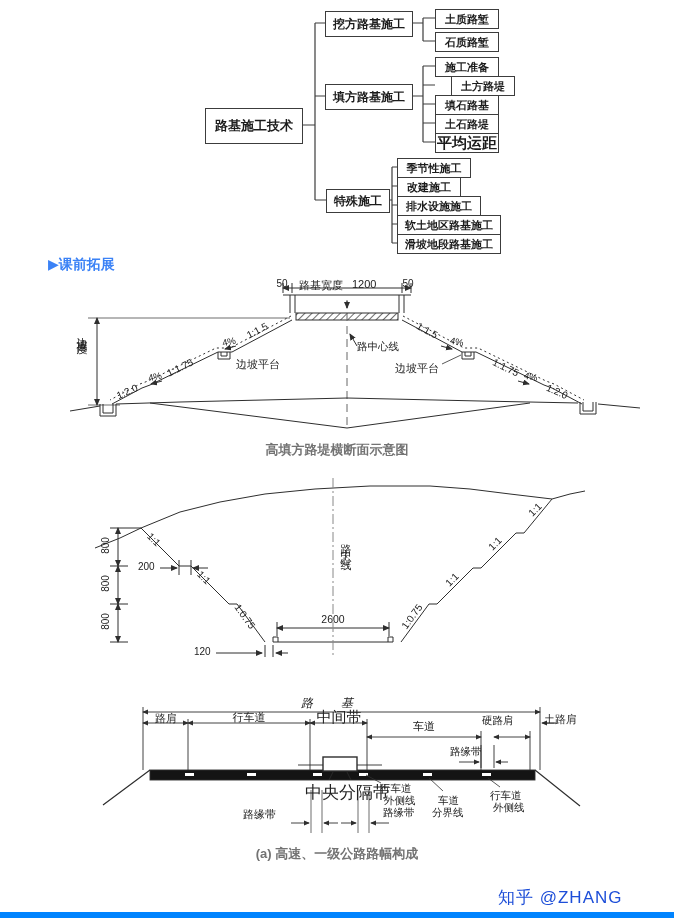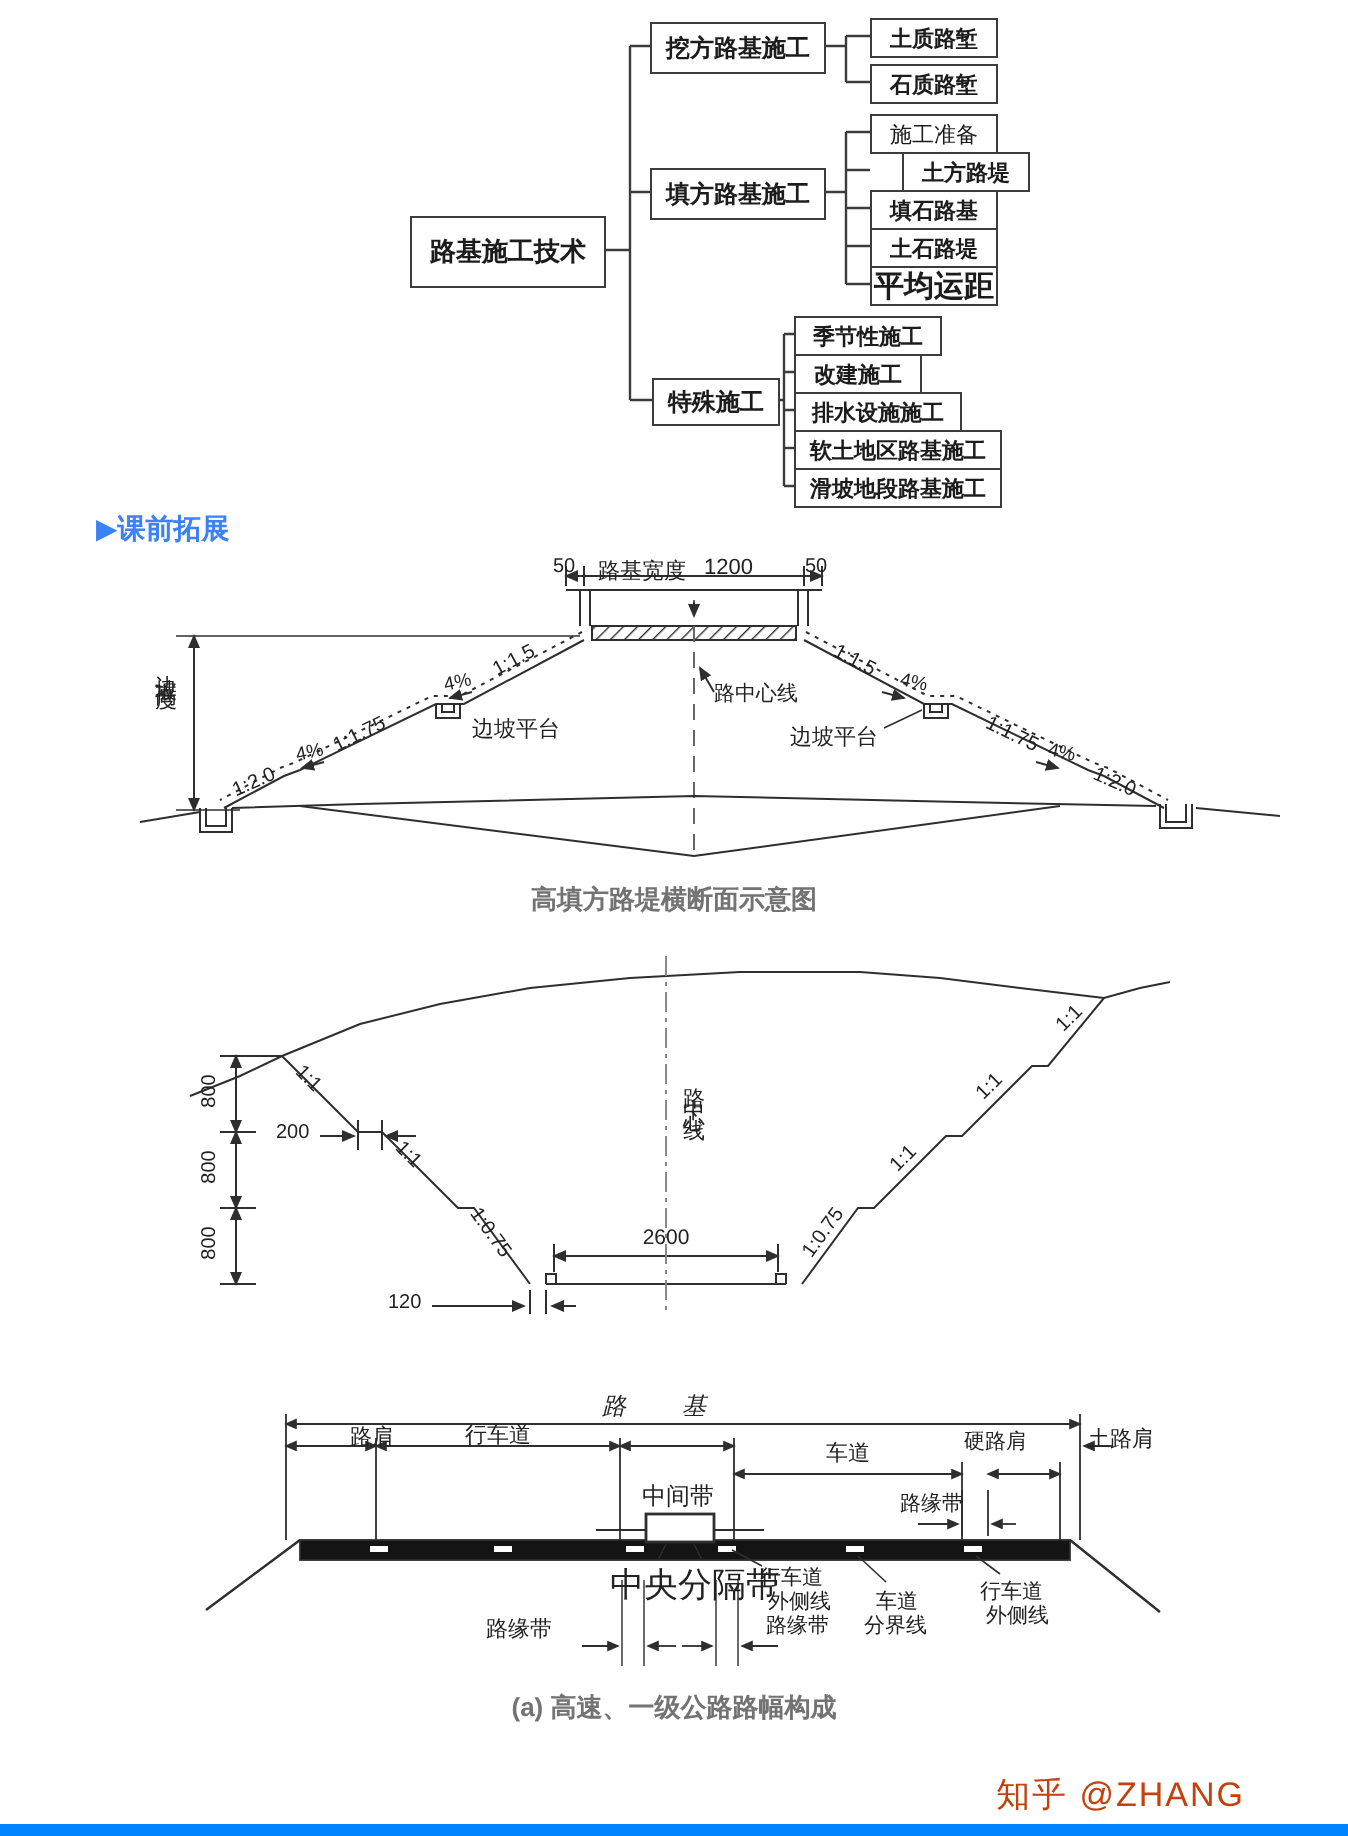--- a/index.html
+++ b/index.html
@@ -9,42 +9,42 @@
   .box{position:absolute;background:#fff;border:1.3px solid #3c3c3c;display:flex;
        align-items:center;justify-content:center;text-align:center;}
   .lbl{position:absolute;white-space:nowrap;color:#222;}
   .c{text-align:center;}
   .rot{transform-origin:center center;}
   .vtext{writing-mode:vertical-rl;text-orientation:upright;}
   .cap{position:absolute;left:0;right:0;text-align:center;font-weight:bold;
        font-size:13px;color:#737373;}
   svg{position:absolute;left:0;top:0;}
   .wm{position:absolute;left:498px;top:886px;width:170px;font-size:17px;
-      color:#c2410c;letter-spacing:1px;}
+      color:#1d4ed8;letter-spacing:1px;}
   .footbar{position:absolute;left:0;bottom:0;width:674px;height:6px;background:#0084ff;}
 </style>
 </head>
 <body>
 
 <div class="abs" style="left:205px;top:8px;width:320px;height:248px;">
   <svg width="320" height="248">
     <g stroke="#3c3c3c" stroke-width="1.2" fill="none">
       <path d="M96,117 H110 M110,15 V192 M110,15 H120 M110,88 H120 M110,192 H121"></path>
       <path d="M206,15 H218 M218,10 V33 M218,10 H230 M218,33 H230"></path>
       <path d="M206,88 H218 M218,58 V134 M218,58 H230 M218,77 H230 M218,96 H230 M218,115 H230 M218,134 H230"></path>
       <path d="M183,192 H187 M187,159 V235 M187,159 H192 M187,178 H192 M187,197 H192 M187,216 H192 M187,235 H192"></path>
     </g>
   </svg>
   <div class="box" style="left:0;top:100px;width:96px;height:34px;font-size:13px;font-weight:bold;">路基施工技术</div>
   <div class="box" style="left:120px;top:3px;width:86px;height:24px;font-size:12px;font-weight:bold;">挖方路基施工</div>
   <div class="box" style="left:120px;top:76px;width:86px;height:24px;font-size:12px;font-weight:bold;">填方路基施工</div>
   <div class="box" style="left:121px;top:181px;width:62px;height:22px;font-size:12px;font-weight:bold;">特殊施工</div>
   <div class="box" style="left:230px;top:1px;width:62px;height:18px;font-size:11px;font-weight:bold;">土质路堑</div>
   <div class="box" style="left:230px;top:24px;width:62px;height:18px;font-size:11px;font-weight:bold;">石质路堑</div>
-  <div class="box" style="left:230px;top:49px;width:62px;height:18px;font-size:11px;font-weight:normal;">施工准备</div>
+  <div class="box" style="left:230px;top:49px;width:62px;height:18px;font-size:11px;font-weight:bold;">施工准备</div>
   <div class="box" style="left:230px;top:68px;width:62px;height:18px;font-size:11px;font-weight:bold;margin-left:16px;">土方路堤</div>
   <div class="box" style="left:230px;top:87px;width:62px;height:18px;font-size:11px;font-weight:bold;">填石路基</div>
   <div class="box" style="left:230px;top:106px;width:62px;height:18px;font-size:11px;font-weight:bold;">土石路堤</div>
   <div class="box" style="left:230px;top:125px;width:62px;height:18px;font-size:15px;font-weight:bold;">平均运距</div>
   <div class="box" style="left:192px;top:150px;width:72px;height:18px;font-size:11px;font-weight:bold;">季节性施工</div>
   <div class="box" style="left:192px;top:169px;width:62px;height:18px;font-size:11px;font-weight:bold;">改建施工</div>
   <div class="box" style="left:192px;top:188px;width:82px;height:18px;font-size:11px;font-weight:bold;">排水设施施工</div>
   <div class="box" style="left:192px;top:207px;width:102px;height:18px;font-size:11px;font-weight:bold;">软土地区路基施工</div>
   <div class="box" style="left:192px;top:226px;width:102px;height:18px;font-size:11px;font-weight:bold;">滑坡地段路基施工</div>
 </div>
@@ -178,23 +178,23 @@
       <path d="M103,110 L150,75 M535,75 L580,111" stroke-width="1.2"></path>
       <path d="M311,95 V138 M322,95 V138 M358,95 V138 M369,95 V138" stroke-width="0.7"></path>
       <line x1="291" y1="128" x2="309" y2="128" marker-end="url(#ah)"></line>
       <line x1="338" y1="128" x2="324" y2="128" marker-end="url(#ah)"></line>
       <line x1="341" y1="128" x2="356" y2="128" marker-end="url(#ah)"></line>
       <line x1="389" y1="128" x2="371" y2="128" marker-end="url(#ah)"></line>
       <path d="M329,85 L333,77 M351,85 L347,77 M381,88 L366,80 M443,96 L429,83 M500,92 L488,83" stroke-width="0.8"></path>
     </g>
   </svg>
   <div class="lbl c" style="left:296px;top:0;width:90px;font-size:12px;letter-spacing:28px;font-style:italic;">路基</div>
-  <div class="lbl c" style="left:144px;top:16px;width:44px;font-size:11px;padding-left:20px;">路肩</div>
+  <div class="lbl c" style="left:144px;top:16px;width:44px;font-size:11px;">路肩</div>
   <div class="lbl c" style="left:221px;top:15px;width:56px;font-size:11px;">行车道</div>
-  <div class="lbl c" style="left:312px;top:13px;width:54px;font-size:12px;margin-top:32px;">中间带</div>
+  <div class="lbl c" style="left:312px;top:13px;width:54px;font-size:15px;">中间带</div>
   <div class="lbl c" style="left:402px;top:24px;width:44px;font-size:11px;">车道</div>
   <div class="lbl" style="left:482px;top:19px;font-size:10.5px;">硬路肩</div>
   <div class="lbl" style="left:544px;top:17px;font-size:11px;">土路肩</div>
   <div class="lbl" style="left:450px;top:50px;font-size:10.5px;">路缘带</div>
   <div class="lbl" style="left:305px;top:86px;font-size:17px;">中央分隔带</div>
   <div class="lbl" style="left:380px;top:87px;font-size:10.5px;">行车道</div>
   <div class="lbl" style="left:384px;top:99px;font-size:10.5px;">外侧线</div>
   <div class="lbl" style="left:383px;top:111px;font-size:10.5px;">路缘带</div>
   <div class="lbl" style="left:243px;top:112px;font-size:11px;">路缘带</div>
   <div class="lbl" style="left:438px;top:99px;font-size:10.5px;">车道</div>

